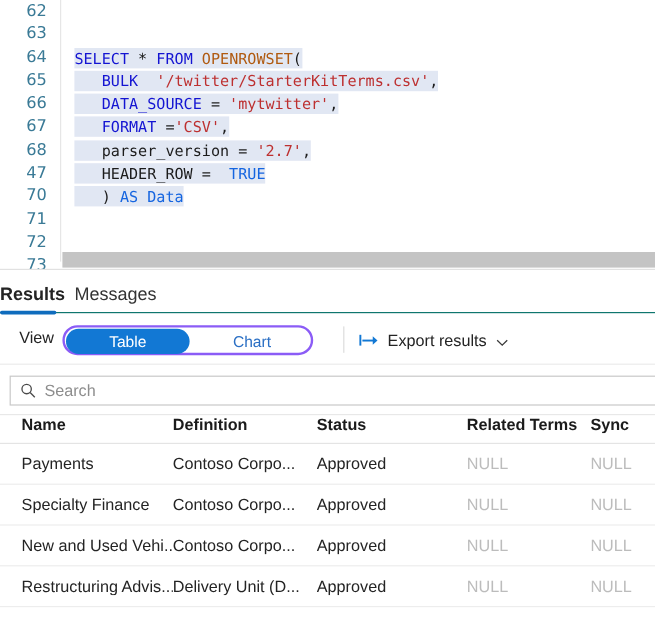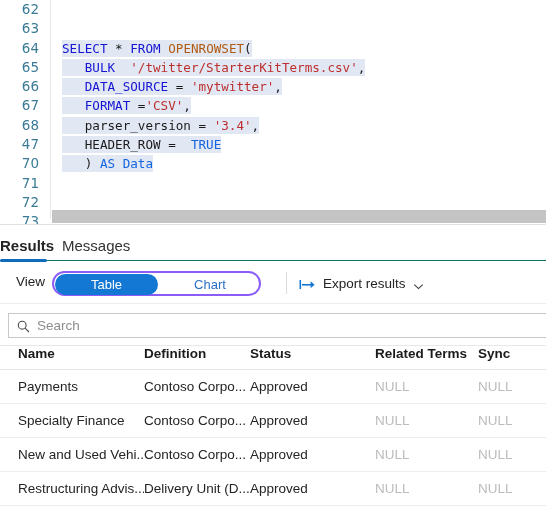--- a/index.html
+++ b/index.html
@@ -240,21 +240,21 @@
     color: #242424;
     white-space: nowrap;
     overflow: hidden;
     padding-right: 6px;
   }
   .grid-head .cell {
     font-weight: 600;
     color: #1b1b1b;
   }
   .c-name  { width: 144px; padding-left: 18px; }
-  .c-def   { width: 106px; }
+  .c-def   { width: 120px; }
   .c-stat  { width: 125px; }
   .c-rel   { width: 103px; }
   .c-sync  { width: 110px; }
   .nullv { color: #bcbcbc; }
 </style>
 </head>
 <body>
 
 <div id="app">
 
@@ -274,21 +274,21 @@
           <div class="gutter-line">72</div>
           <div class="gutter-line">73</div>
         </div>
       <div class="code-area" id="codearea">
           <div class="code-line">&nbsp;</div>
           <div class="code-line">&nbsp;</div>
           <div class="code-line"><span class="hl"><span class="kw">SELECT</span><span class="plain"> </span><span class="plain">*</span><span class="plain"> </span><span class="kw">FROM</span><span class="plain"> </span><span class="fn">OPENROWSET</span><span class="plain">(</span></span></div>
           <div class="code-line"><span class="hl"><span class="plain">   </span><span class="kw">BULK</span><span class="plain">  </span><span class="str">'/twitter/StarterKitTerms.csv'</span><span class="plain">,</span></span></div>
           <div class="code-line"><span class="hl"><span class="plain">   </span><span class="kw">DATA_SOURCE</span><span class="plain"> = </span><span class="str">'mytwitter'</span><span class="plain">,</span></span></div>
           <div class="code-line"><span class="hl"><span class="plain">   </span><span class="kw">FORMAT</span><span class="plain"> =</span><span class="str">'CSV'</span><span class="plain">,</span></span></div>
-          <div class="code-line"><span class="hl"><span class="plain">   </span><span class="plain">parser_version</span><span class="plain"> = </span><span class="str">'3.4'</span><span class="plain">,</span></span></div>
+          <div class="code-line"><span class="hl"><span class="plain">   </span><span class="plain">parser_version</span><span class="plain"> = </span><span class="str">'2.7'</span><span class="plain">,</span></span></div>
           <div class="code-line"><span class="hl"><span class="plain">   </span><span class="plain">HEADER_ROW</span><span class="plain"> =  </span><span class="kw2">TRUE</span></span></div>
           <div class="code-line"><span class="hl"><span class="plain">   </span><span class="plain">)</span><span class="plain"> </span><span class="kw2">AS</span><span class="plain"> </span><span class="kw2">Data</span></span></div>
           <div class="code-line">&nbsp;</div>
           <div class="code-line">&nbsp;</div>
           <div class="code-line">&nbsp;</div>
         </div>
     </div>
     <div class="editor-hscroll"></div>
     <div class="editor-bottom-rule"></div>
   </div>

